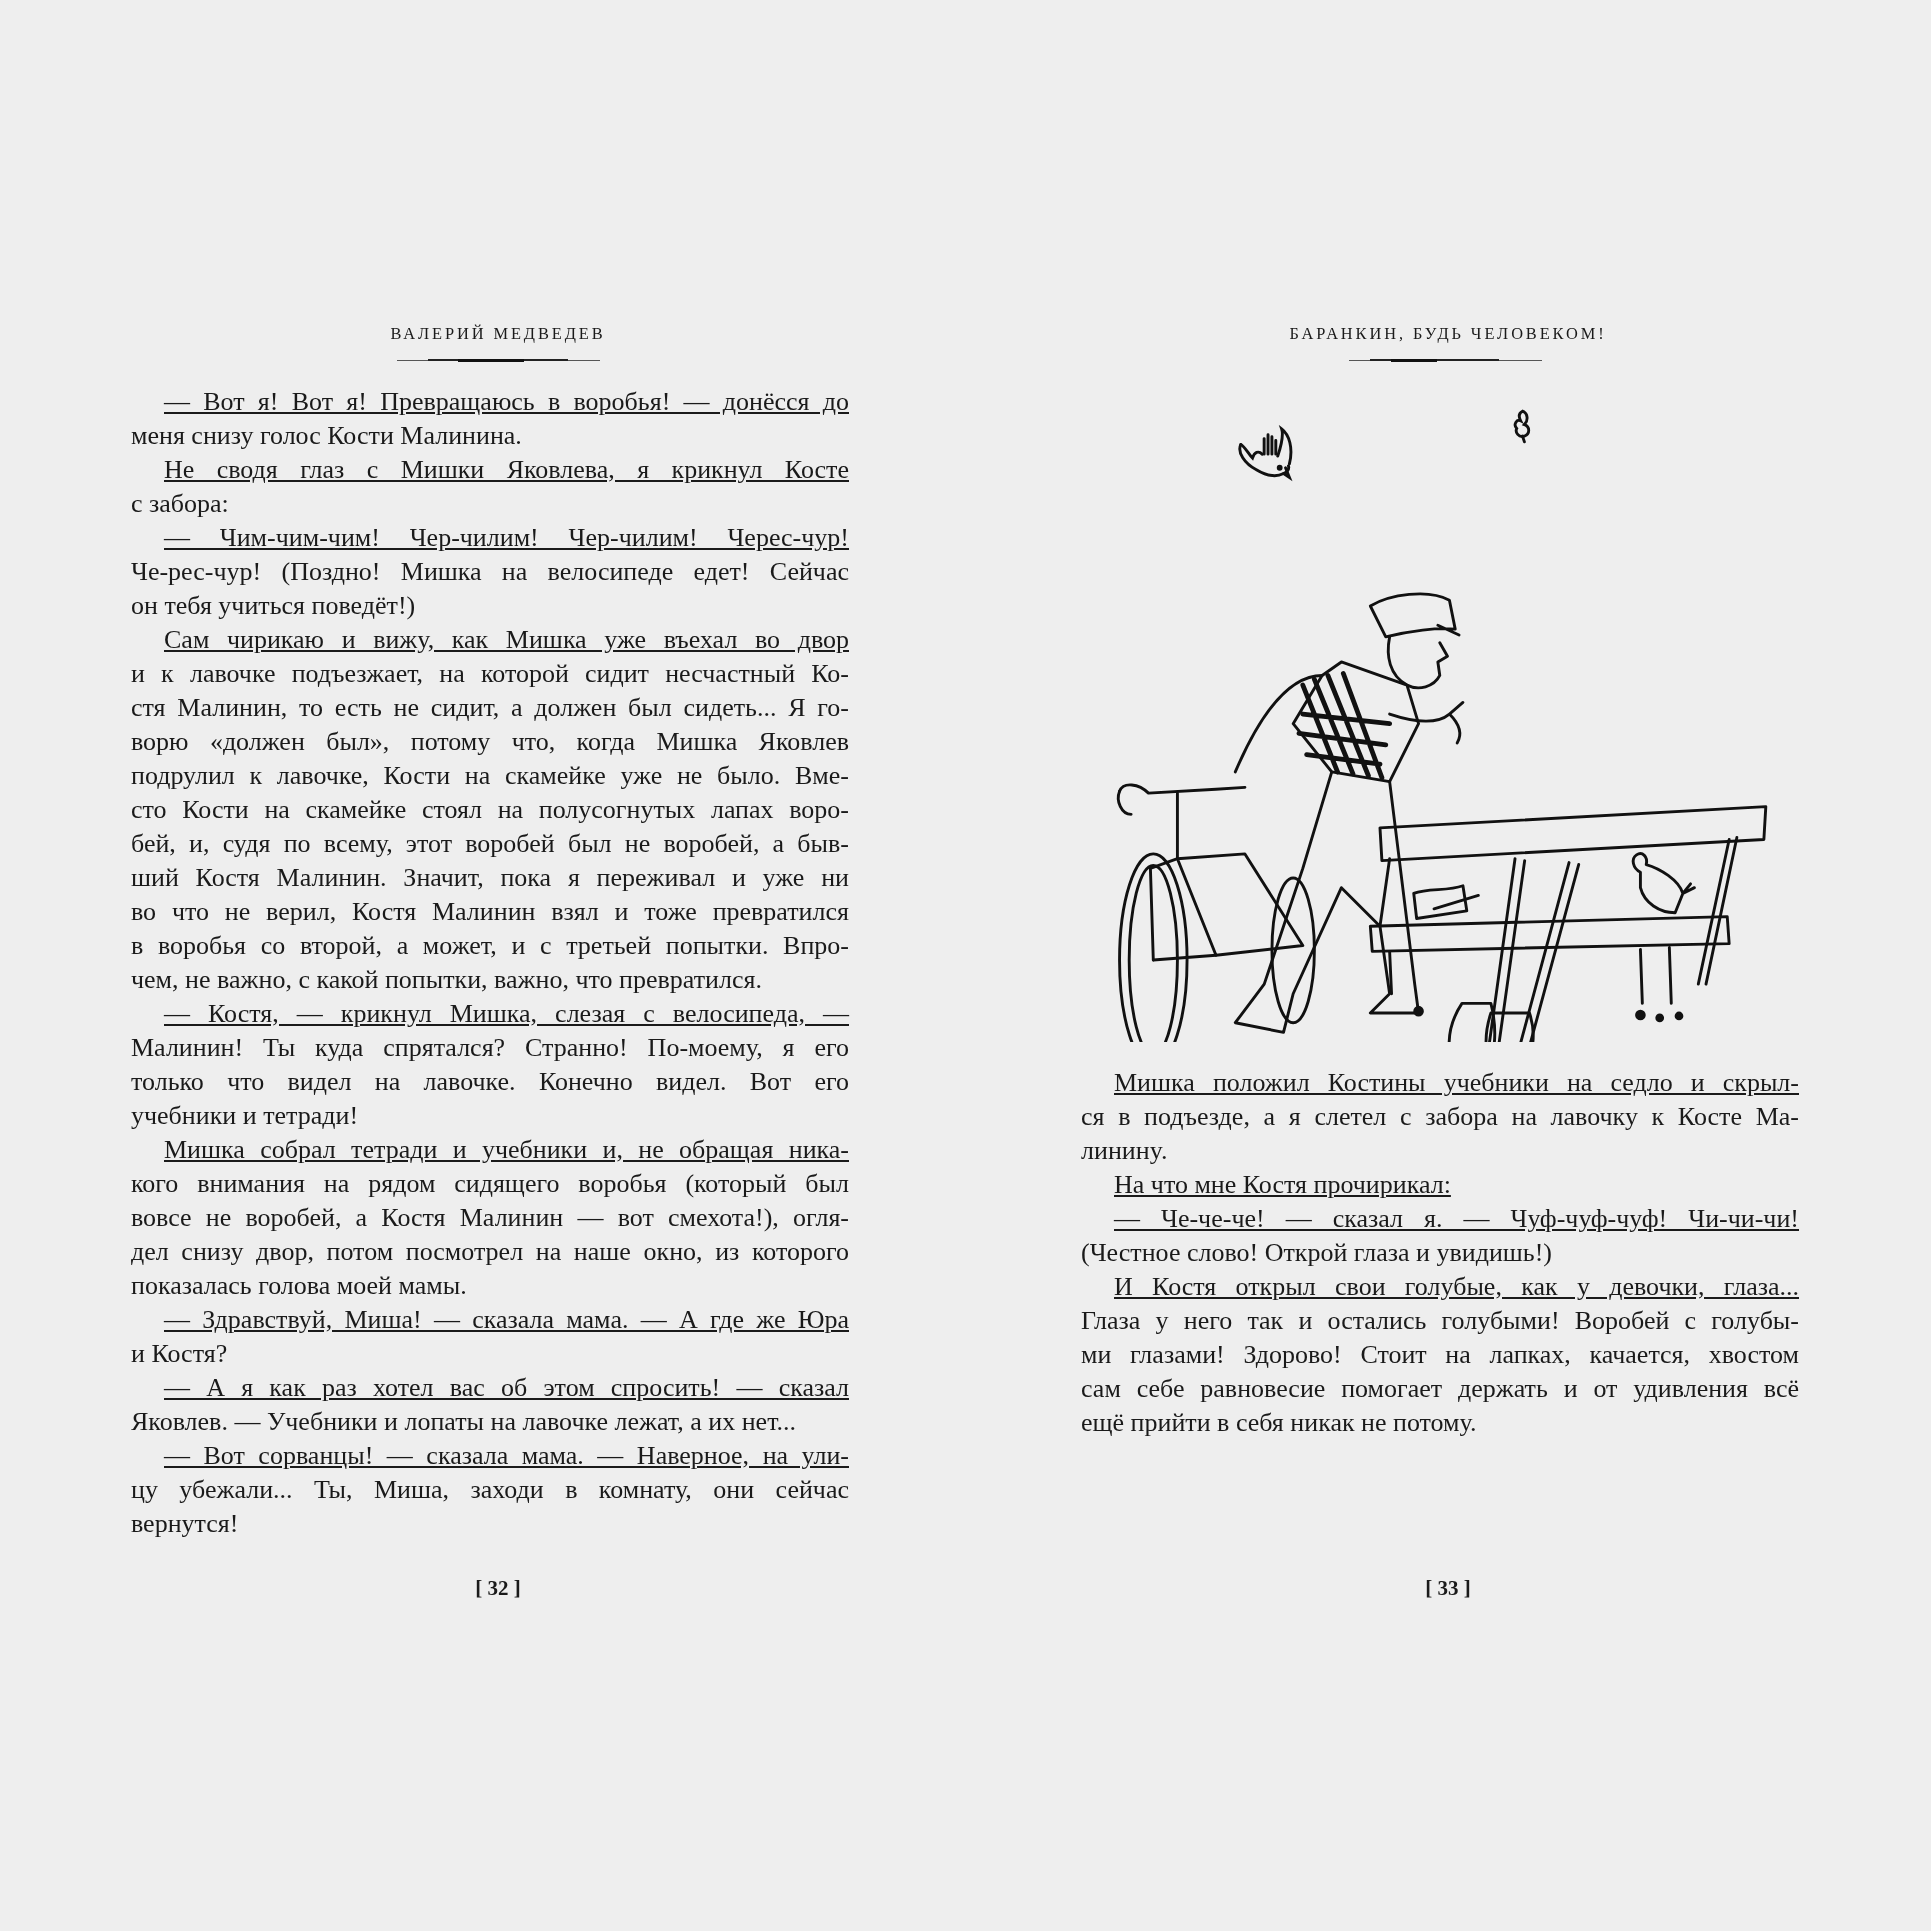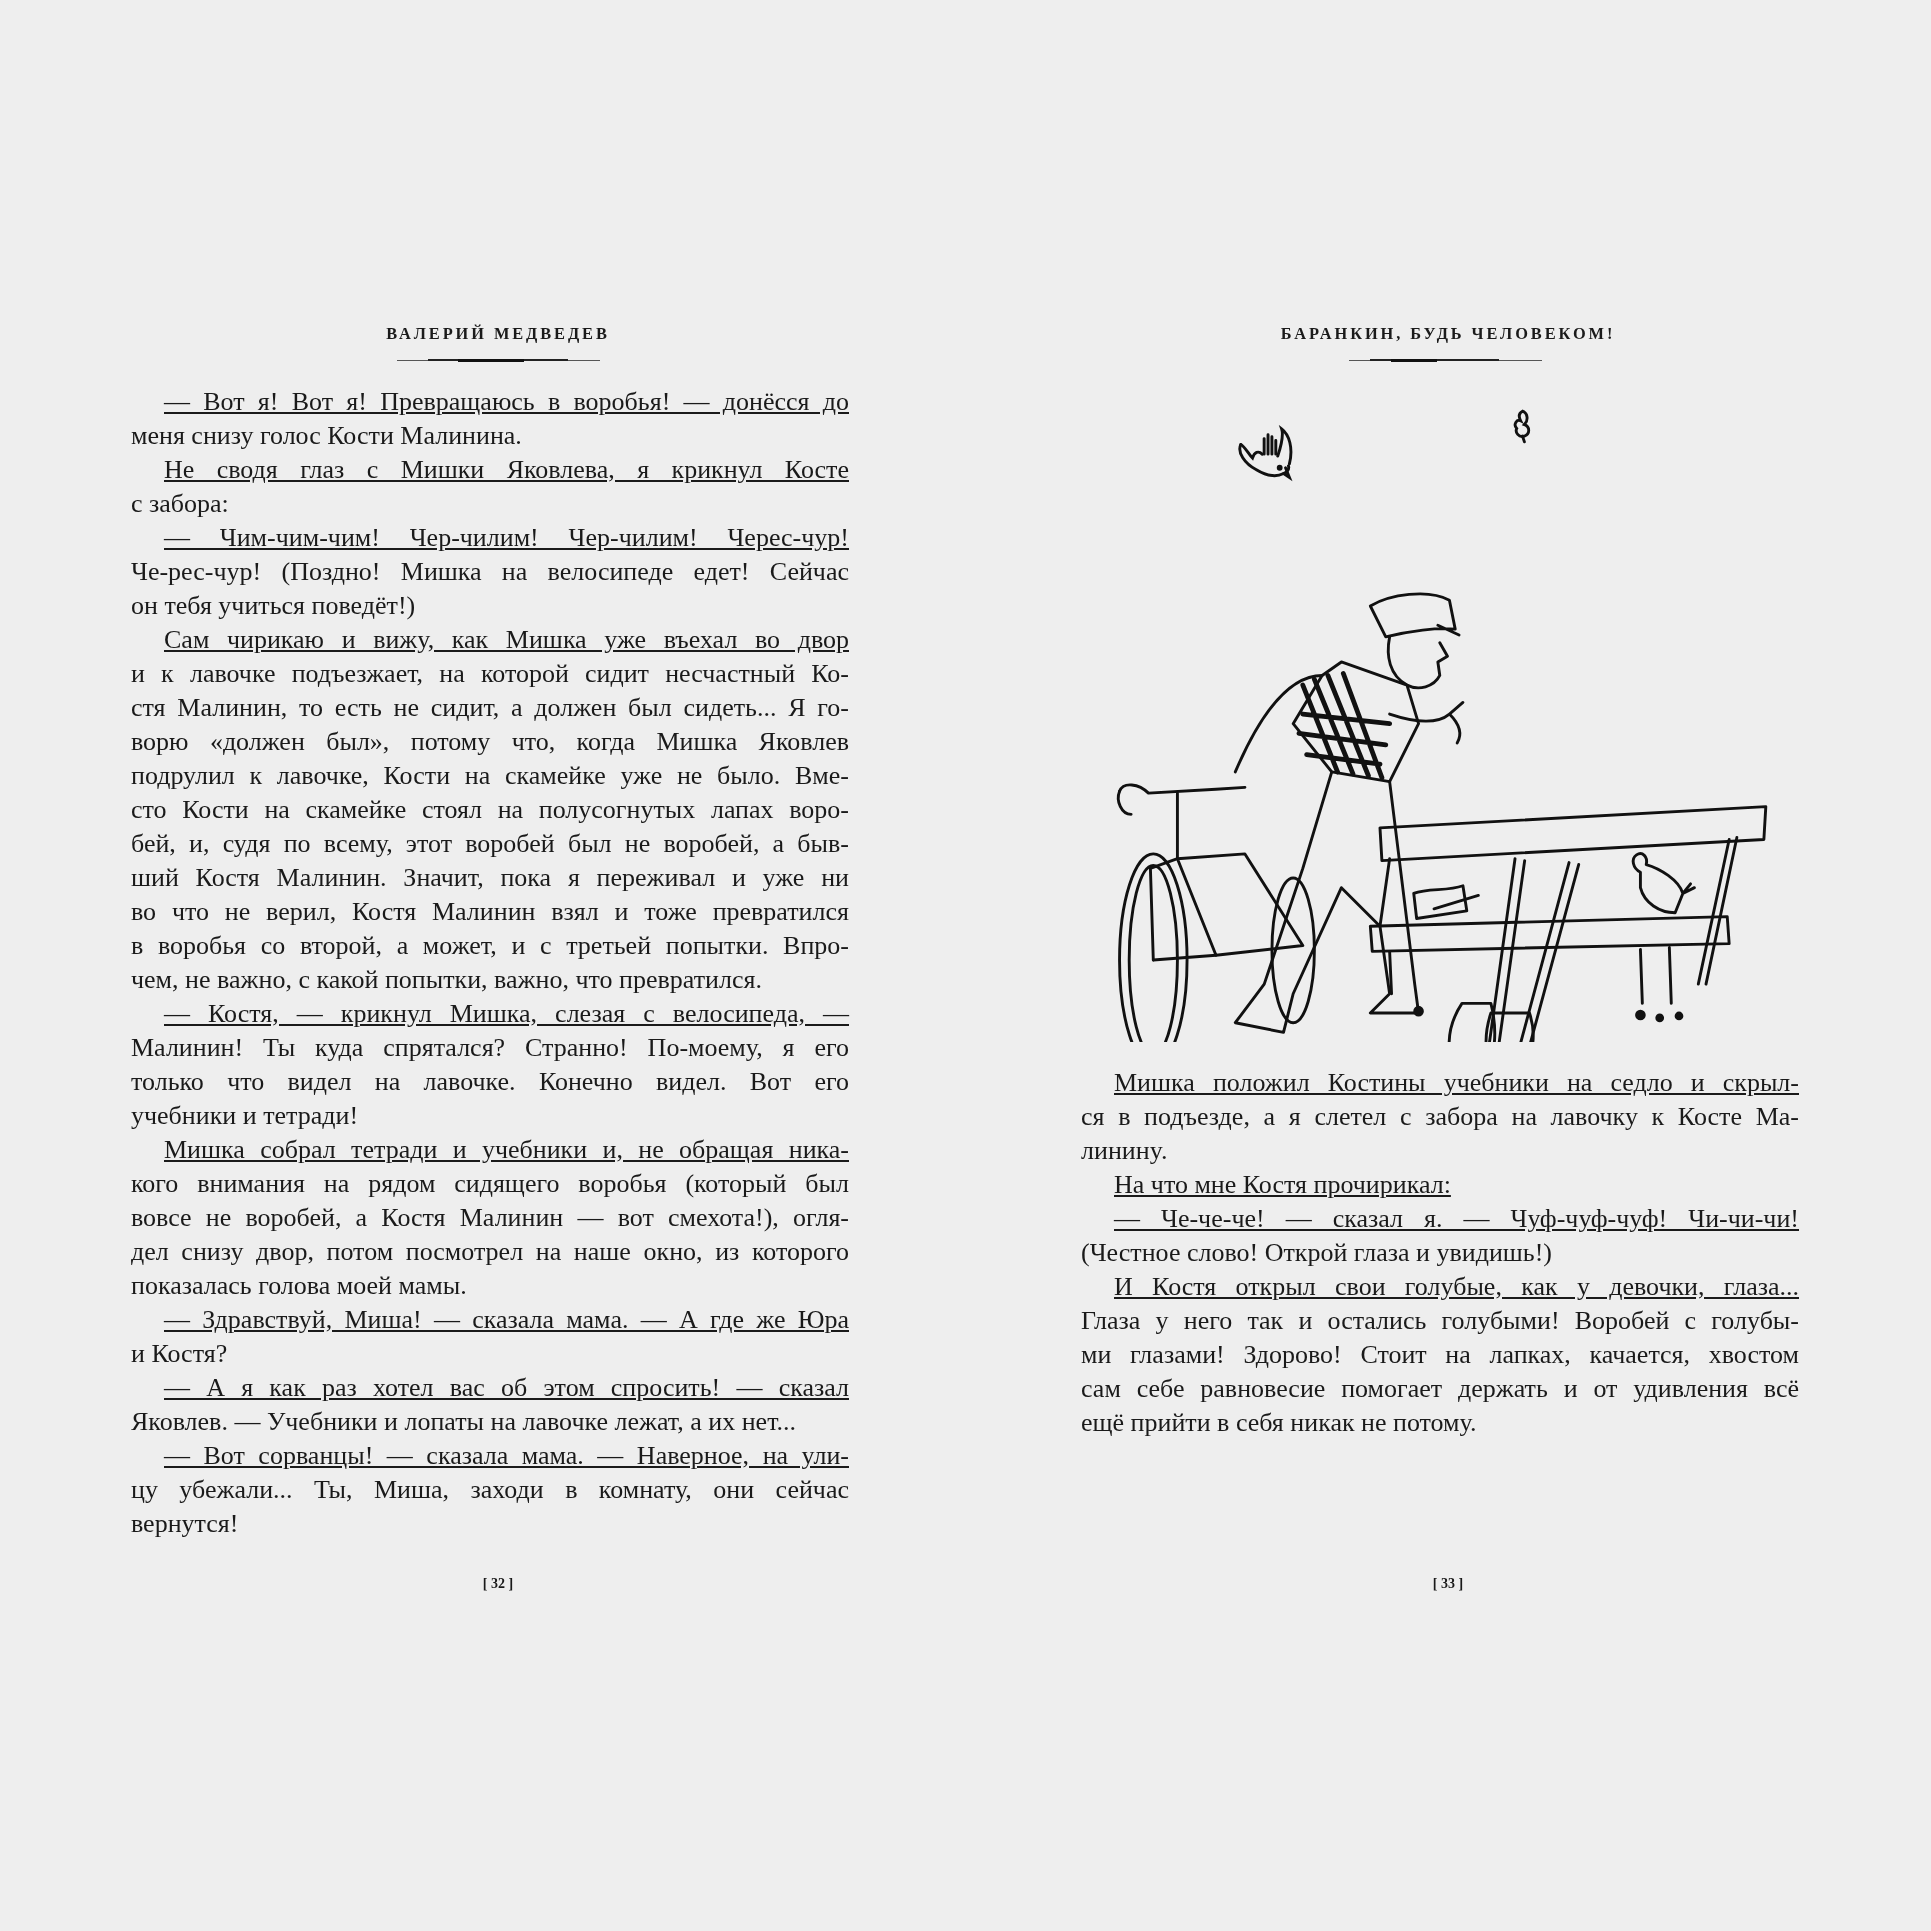--- a/index.html
+++ b/index.html
@@ -11,21 +11,21 @@
     font-family:"Liberation Serif","DejaVu Serif",serif;
     color:#1a1a1a;
   }
   .page { position:absolute; top:0; width:734px; }
   #page-left { left:131px; }
   #page-right { left:1081px; }
 
   .running-head {
     position:absolute; top:324px; left:0; width:734px;
     text-align:center;
-    font-size:16.4px; font-weight:bold; letter-spacing:2.9px;
+    font-size:16.4px; font-weight:normal; letter-spacing:2.9px;
     font-variant:small-caps;
     text-transform:uppercase;
   }
   #page-left .running-head { left:0; }
   .head-rule {
     position:absolute; top:359px; height:2.9px;
   }
   .head-rule .thin { position:absolute; top:1px; height:1px; background:#555; width:100%; }
   .head-rule .mid { position:absolute; top:0; height:1.9px; background:#222; }
   .head-rule .thick { position:absolute; top:0; height:2.9px; background:#111; }
@@ -37,21 +37,21 @@
     hyphens:manual;
   }
   .text p { margin:0; text-indent:33px; }
   .text p .ln { display:block; text-align:justify; text-align-last:justify; }
   .text p .ln.last { text-align-last:left; }
   .text p .ln.first { text-indent:33px;text-decoration:underline; }
   .text p { text-indent:0; }
 
   .folio {
     position:absolute; top:1576px; left:0; width:734px;
-    text-align:center; font-size:14px; font-weight:bold;
+    text-align:center; font-size:21px; font-weight:bold;
   }
 
   .illustration { position:absolute; }
 </style>
 </head>
 <body>
 
 <div class="page" id="page-left">
   <div class="running-head">ВАЛЕРИЙ МЕДВЕДЕВ</div>
   <div class="head-rule" style="left:266px;width:203px;">

